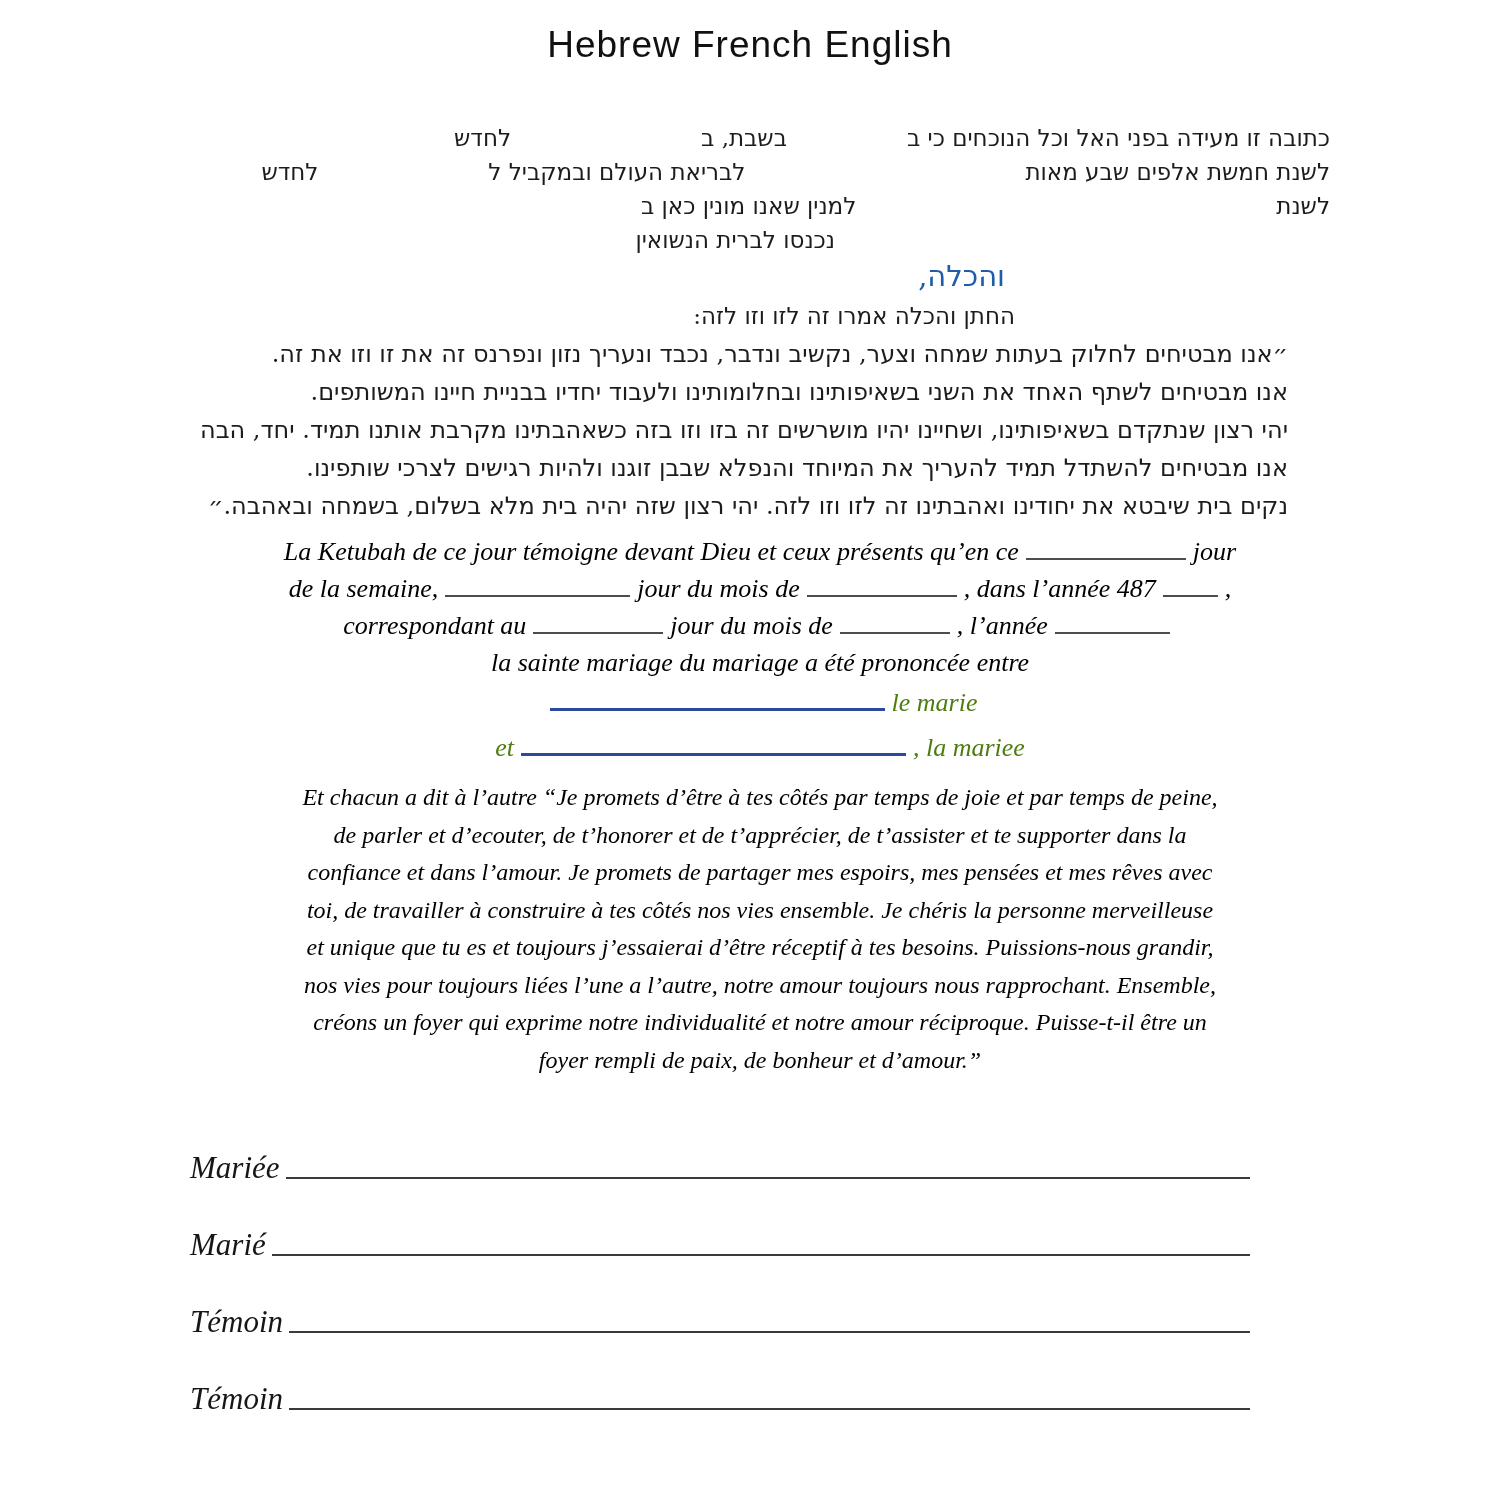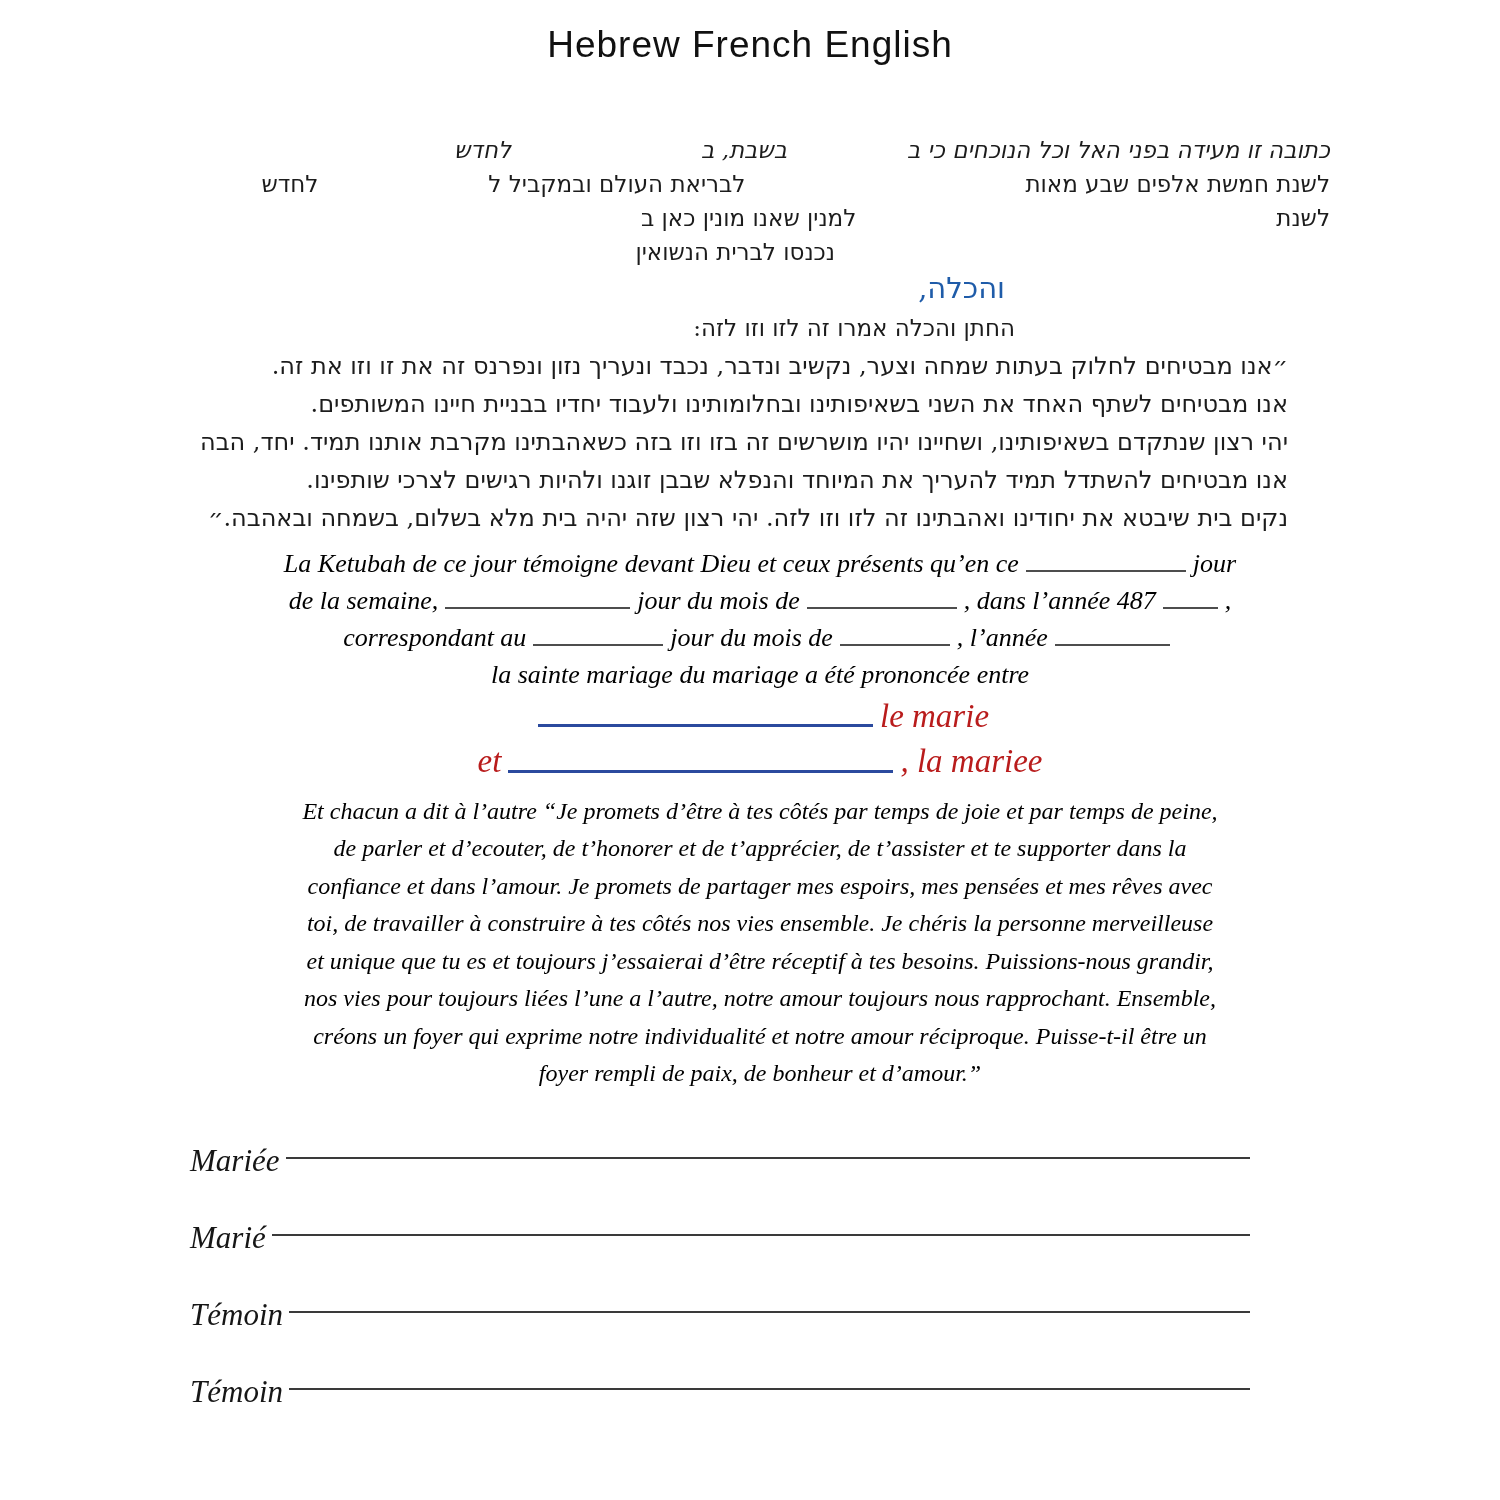--- a/index.html
+++ b/index.html
@@ -17,21 +17,21 @@
   }
   .doc{
     position:absolute;left:190px;top:105px;width:1140px;
   }
   
   .heb{
     font-family:"DejaVu Serif","DejaVu Sans",sans-serif;
     direction:rtl;text-align:right;white-space:nowrap;
     font-size:23px;line-height:34px;color:#1c1c1c;
   }
-  .heb-head{margin-top:28px;font-style:italic;}
+  .heb-head{margin-top:16px;}
   .hgap{display:inline-block;height:1px;}
   .heb-blue{
     font-family:"DejaVu Serif","DejaVu Sans",sans-serif;
     direction:rtl;text-align:right;
     font-size:29px;line-height:38px;color:#1f5ca9;
     margin-right:325px;font-weight:500;
   }
   .heb-said{margin-top:4px;margin-right:315px;}
   .heb-par{margin-top:2px;padding-right:42px;}
   .heb-par .heb{font-size:24px;line-height:38px;}
@@ -47,29 +47,29 @@
     border-bottom:2px solid #4d4d4d;
     margin:0 7px;vertical-align:baseline;
   }
   .blank.blue{border-bottom:3px solid #2b4a9e;}
   .w160{width:160px;} .w185{width:185px;} .w150{width:150px;} .w55{width:55px;}
   .w130{width:130px;} .w110{width:110px;} .w115{width:115px;}
   .w335{width:335px;} .w385{width:385px;}
   .fr-name-row{
     font-family:"Liberation Serif", serif;font-style:italic;
     text-align:center;white-space:nowrap;
-    font-size:33px;line-height:44px;color:#b91c1c;
+    font-size:26px;line-height:44px;color:#4d7c0f;
   }
   .fr-name-row.bride{line-height:46px;}
   .fr-vows{margin-top:8px;}
   .fr-vows .fr{font-size:24px;line-height:37.5px;}
   
   .sigs{margin-top:30px;}
   .sig-row{
-    display:flex;align-items:center;
+    display:flex;align-items:flex-end;
     height:77px;
   }
   .sig-label{
     font-family:"Liberation Serif", serif;font-style:italic;
     font-size:31px;color:#161616;line-height:36px;
     flex:0 0 auto;padding-right:6px;
   }
   .sig-line{
     flex:1 1 auto;height:0;border-bottom:2.5px solid #3a3a3a;
     margin-right:80px;margin-bottom:7px;

